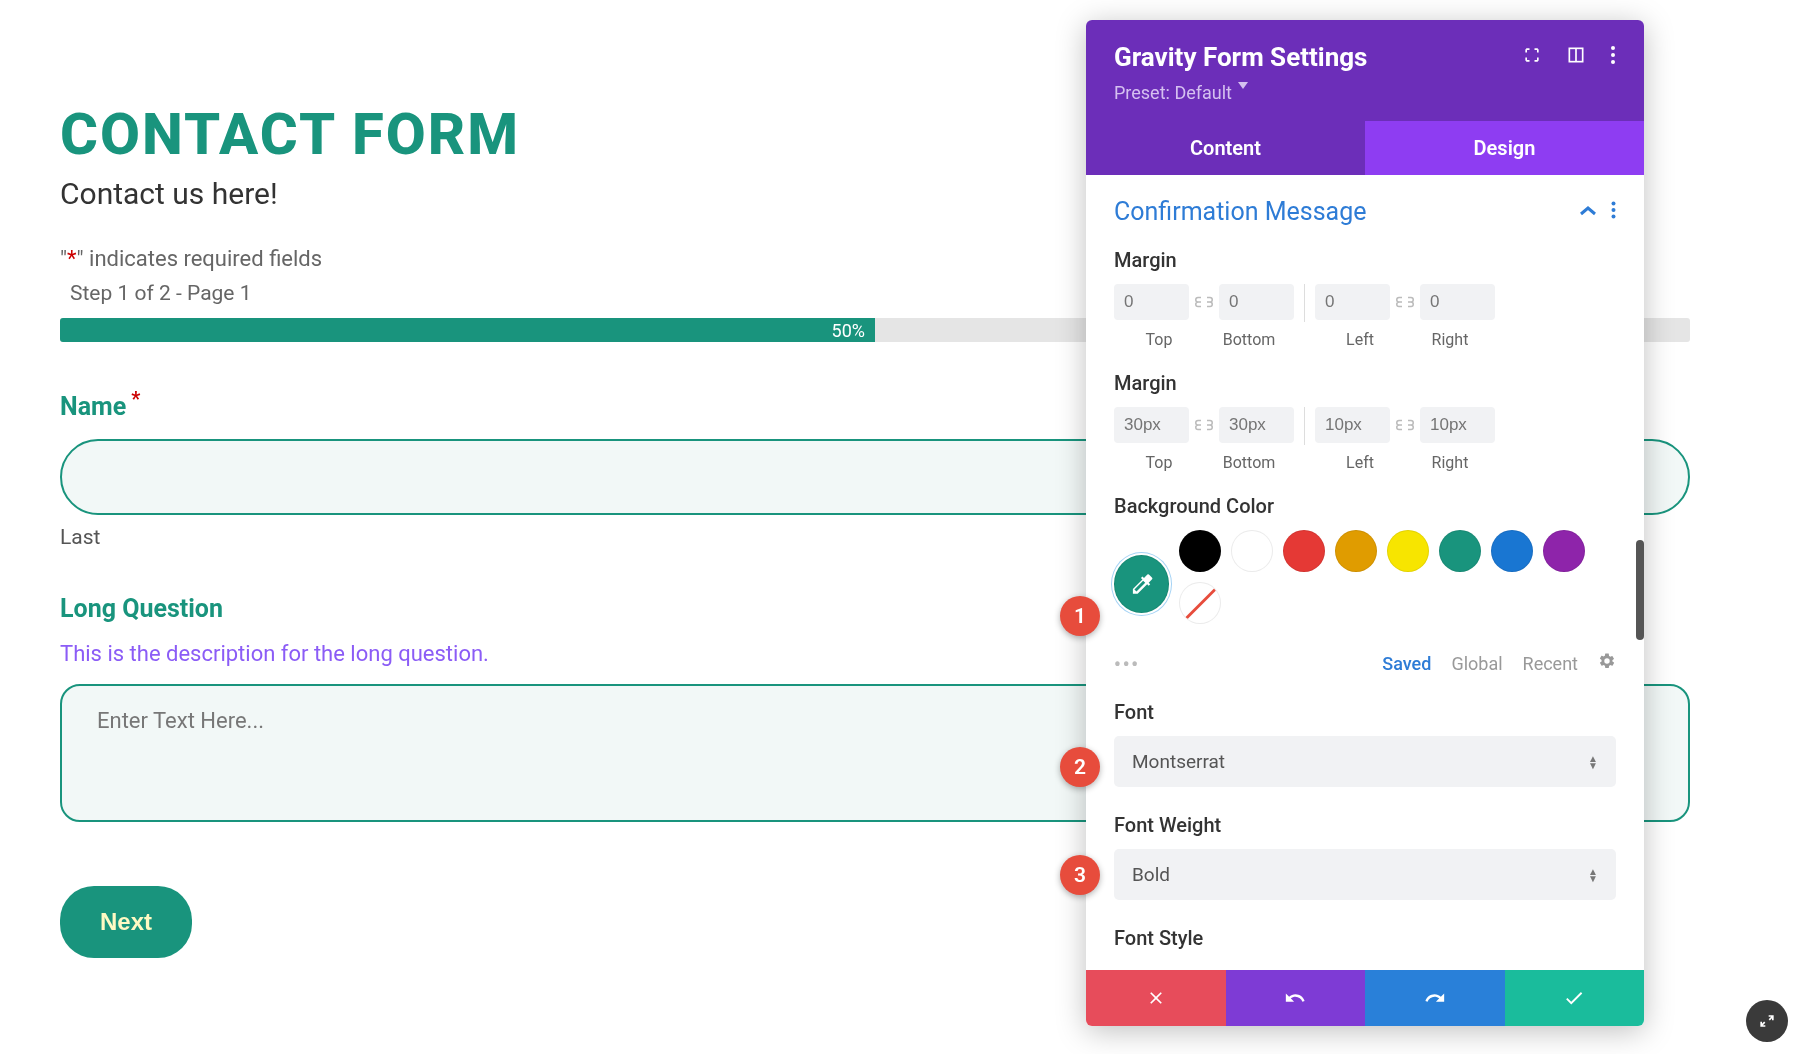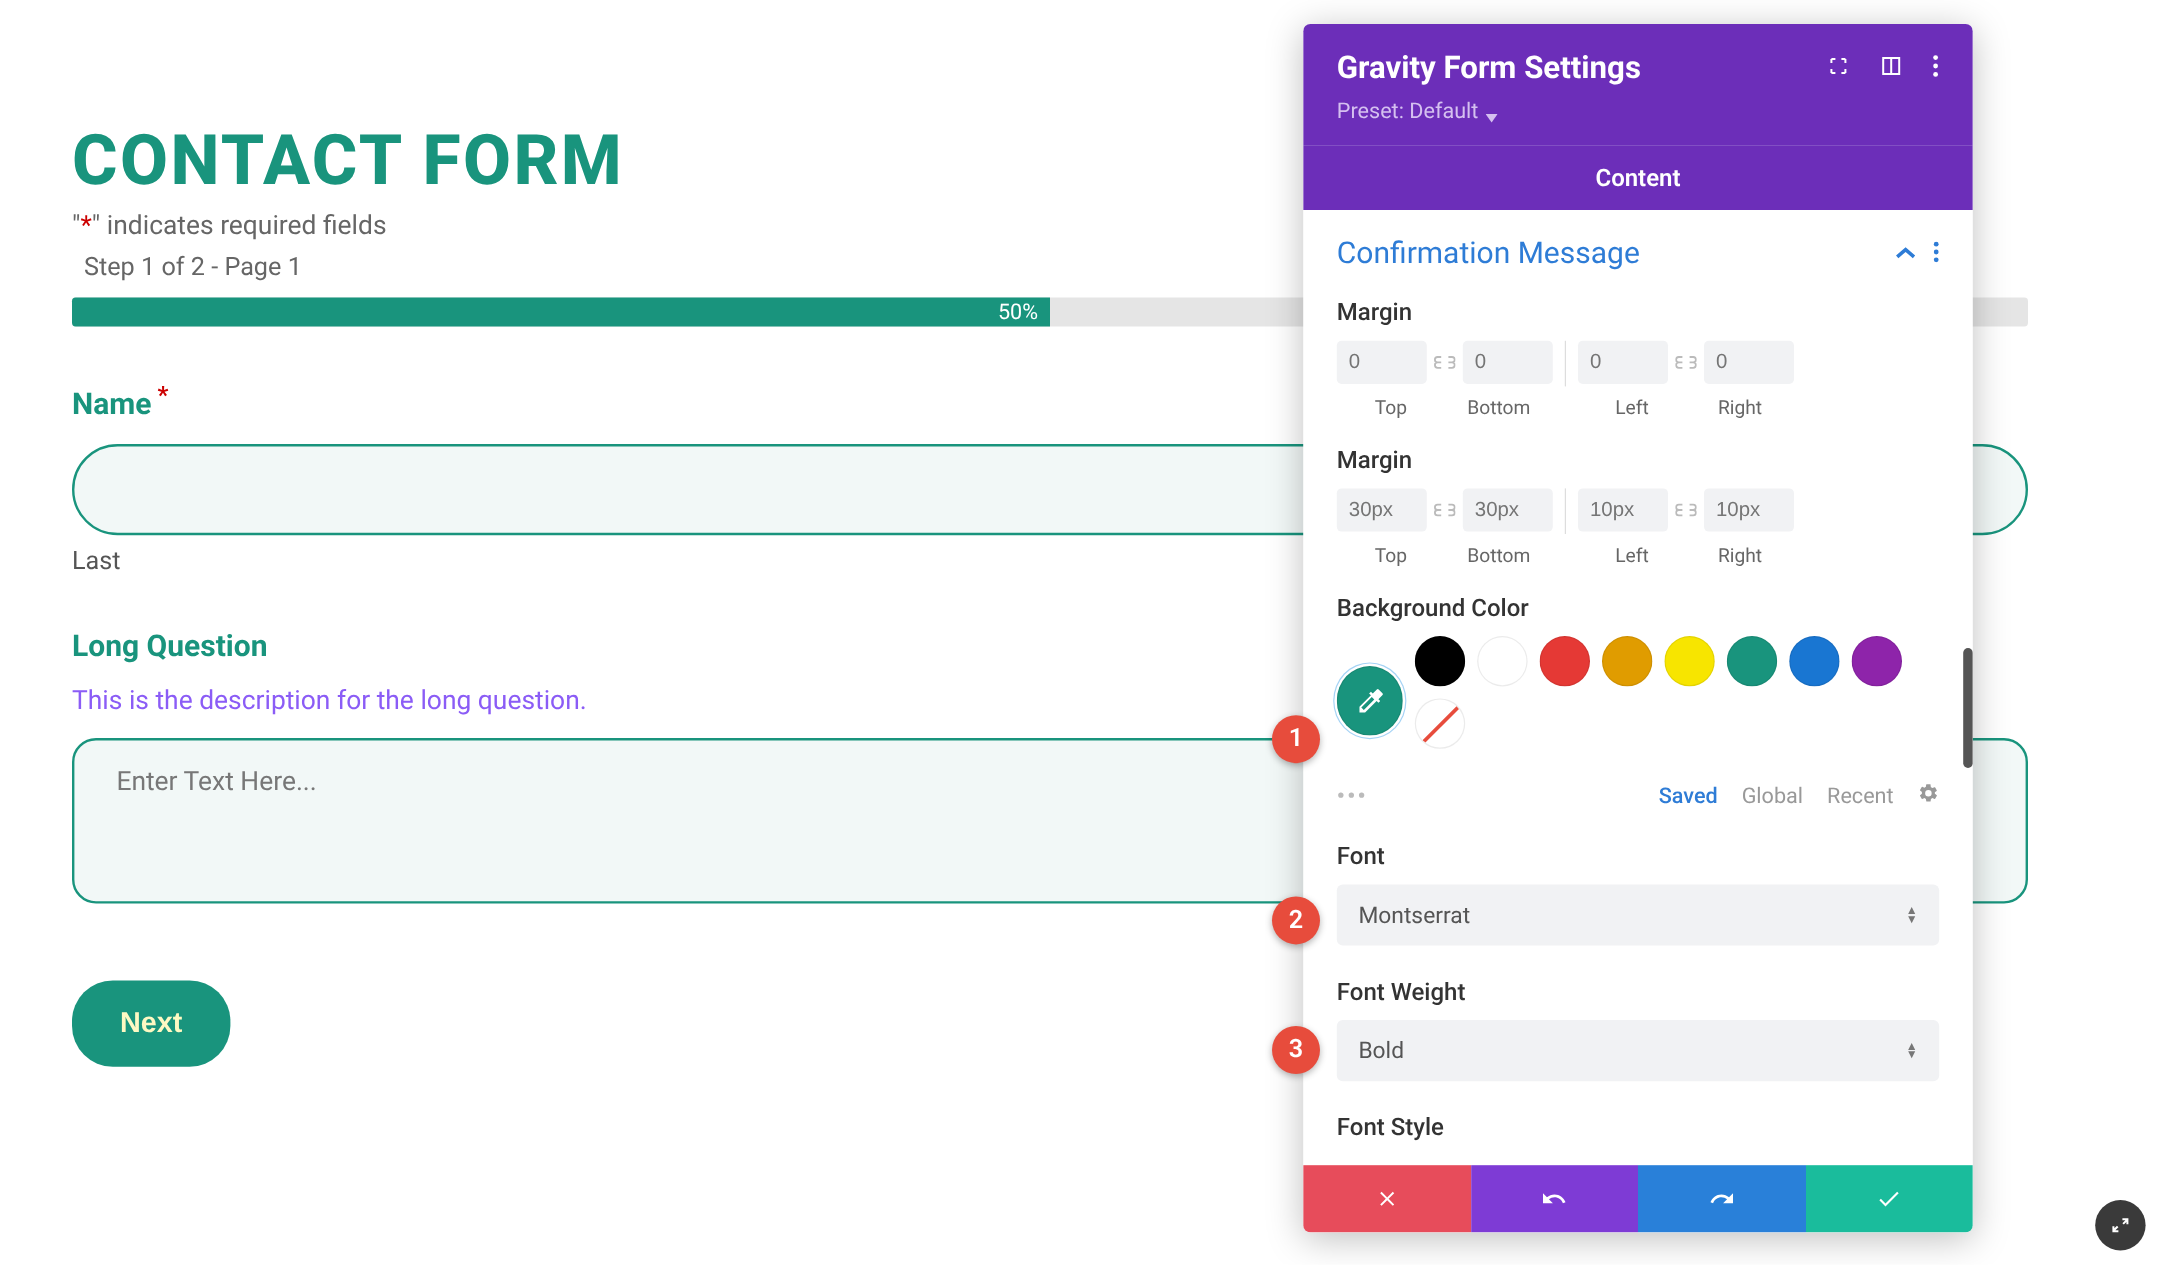--- a/index.html
+++ b/index.html
@@ -163,21 +163,21 @@
       font-size: 26px;
       font-weight: 700;
     }
     .panel-icons {
       display: flex;
       gap: 24px;
       align-items: center;
     }
     .preset-row {
       display: flex;
-      align-items: flex-end;
+      align-items: flex-start;
       gap: 6px;
       margin-top: 10px;
       font-size: 18px;
       color: #d5c0f0;
     }
     
     .tabs-row {
       display: flex;
       background: #6c2eb9;
     }
@@ -417,20 +417,21 @@
       color: #fff;
       z-index: 20;
       cursor: nwse-resize;
     }
   </style>
 </head>
 <body>
 
 <div class="form-container">
   <h1 class="form-title">CONTACT FORM</h1>
+  <div class="form-subtitle">Contact us here!</div>
 
   <div class="required-note">
     <span>"</span><span class="asterisk">*</span><span>" indicates required fields</span>
   </div>
   <div class="step-text">Step 1 of 2 - Page 1</div>
 
   <div class="progress-bar">
     <div class="progress-fill" style="width:50%">
       <span class="progress-label">50%</span>
     </div>
@@ -483,20 +484,21 @@
     <div class="preset-row">
       <span>Preset: Default</span>
       <svg width="10" height="8" viewBox="0 0 10 8" fill="currentColor">
           <path d="M0 0h10L5 7z"></path>
         </svg>
     </div>
   </div>
 
   <div class="tabs-row">
     <div class="tab">Content</div>
+    <div class="tab active">Design</div>
   </div>
 
   <div class="panel-body">
     <div class="scroll-indicator"></div>
     <div class="section-header">
       <div class="section-title">Confirmation Message</div>
       <div class="section-icons">
         <span>
           <svg width="18" height="12" viewBox="0 0 18 12" fill="none" stroke="currentColor" stroke-width="3">
               <path d="M2 9l7-6 7 6"></path>

